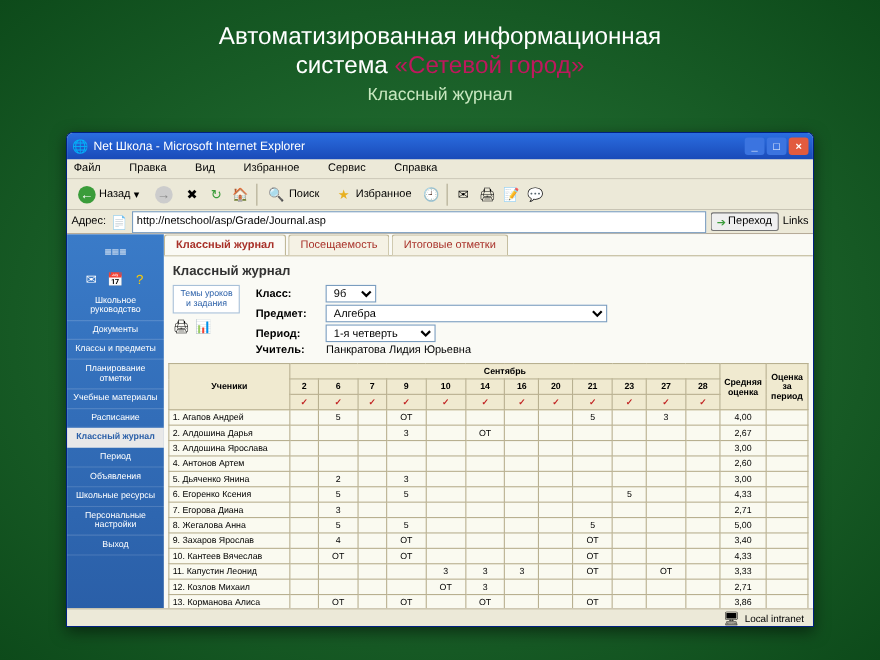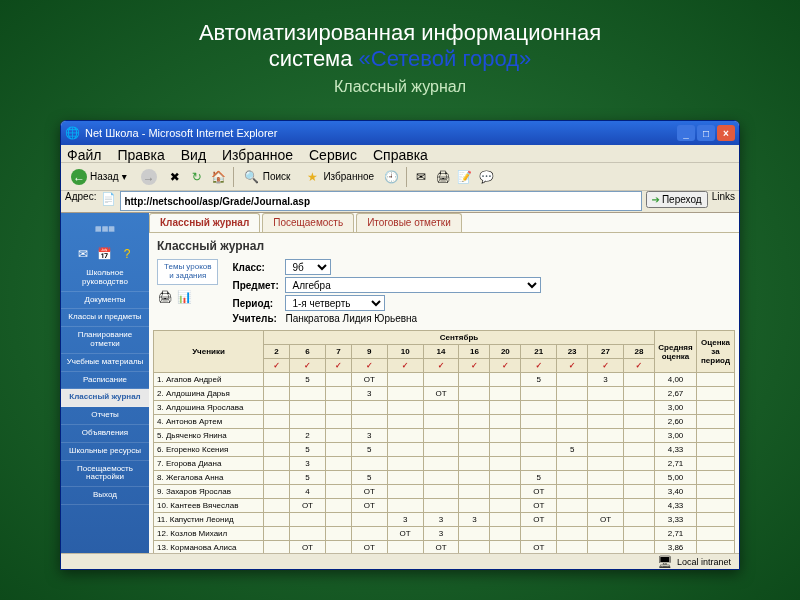--- a/index.html
+++ b/index.html
@@ -3,62 +3,62 @@
 <meta charset="utf-8">
 <style>
 * { box-sizing: border-box; margin: 0; padding: 0; }
 body {
   font-family: Tahoma, Arial, sans-serif;
   background: radial-gradient(ellipse at center, #2a7a3a 0%, #0d4a1a 100%);
   width: 800px; height: 600px; overflow: hidden;
   font-size: 10px;
 }
 .slide-title { color: #fff; font-size: 22px; text-align: center; padding-top: 20px; font-weight: normal; }
-.slide-title .accent { color: #1d4ed8; margin-top: 35px; }
+.slide-title .accent { color: #be185d; margin-top: 35px; }
 .slide-sub { color: #c8e8c0; font-size: 16px; text-align: center; margin-top: 6px; }
 .window {
   position: absolute; left: 60px; top: 120px; width: 680px; height: 450px;
   background: #ece9d8; border: 1px solid #002080; border-radius: 6px 6px 0 0;
   box-shadow: 0 4px 14px rgba(0,0,0,.5);
 }
 .titlebar {
   height: 24px; background: linear-gradient(#2a6de0, #1a4ab8);
   border-radius: 5px 5px 0 0; display: flex; align-items: center;
   color: #fff; font-size: 11px; padding: 0 4px;
 }
 .tb-title { flex: 1; padding-left: 4px; }
 .tb-btns { display: flex; gap: 2px; }
 .tb-btn { width: 18px; height: 16px; border-radius: 3px; font-size: 10px; display:flex;align-items:center;justify-content:center;font-weight:bold;}
 .tb-min { background:#3b74e0; color:#fff; }
 .tb-max { background:#3b74e0; color:#fff; }
 .tb-close { background:#e25b3e; color:#fff; }
-.menubar { height: 18px; background:#ece9d8; border-bottom:1px solid #c8c4b4; display:flex; font-size:14px; padding:2px 6px; gap:16px;}
+.menubar { height: 18px; background:#ece9d8; border-bottom:1px solid #c8c4b4; display:flex; font-size:10px; padding:2px 6px; gap:26px;}
 .toolbar { height: 28px; background:#ece9d8; border-bottom:1px solid #c8c4b4; display:flex;align-items:center;gap:6px;padding:0 6px; font-size:10px;}
 .tbtn { display:flex;align-items:center;gap:3px; padding:2px 4px;}
 .icon { width:16px;height:16px;display:inline-flex;align-items:center;justify-content:center;font-size:12px;}
-.addrbar { height:22px;background:#ece9d8;border-bottom:1px solid #a89c88;display:flex;gap:4px;padding:0 4px;font-size:10px;}
-.addr-input { flex:1;background:#fff;border:1px solid #7a9dbf;height:20px;padding:0 3px;font-size:10px;font-weight:bold;}
+.addrbar { height:22px;background:#ece9d8;border-bottom:1px solid #a89c88;display:flex;align-items:center;gap:4px;padding:0 4px;font-size:10px;}
+.addr-input { flex:1;background:#fff;border:1px solid #7a9dbf;height:20px;padding:0 3px;font-size:10px;}
 .go-btn { height:17px;padding:0 4px;font-size:10px;display:flex;align-items:center;gap:2px;}
 .content { position:absolute;top:92px;left:0;right:0;bottom:16px;display:flex;background:#fff;}
 .sidebar { width:88px;background:linear-gradient(#3a7bc8,#2a5fa8);color:#fff;font-size:8px;text-align:center;padding-top:2px;}
 .sb-logo { height:28px;display:flex;align-items:center;justify-content:center;gap:1px;}
 .sb-icons { display:flex;justify-content:center;gap:6px;padding:3px 0;}
 .sb-item { padding:4px 2px;border-bottom:1px solid rgba(255,255,255,.15);cursor:pointer;line-height:1.1;}
 .sb-item.active { background:#e8e8e8;color:#2a5fa8;font-weight:bold;}
 .main { flex:1;background:#fafaf5;overflow:hidden;position:relative;}
 .tabs { height:20px;display:flex;border-bottom:1px solid #c0b898;}
 .tab { padding:3px 10px;font-size:10px;color:#a83028;border:1px solid #c0b898;border-bottom:none;margin-right:2px;background:#f5f2e5;border-radius:3px 3px 0 0;}
 .tab.active { font-weight:bold;background:#fafaf5;}
 .page-title { font-size:12px;font-weight:bold;color:#333;padding:6px 0 4px 8px;}
 .controls { display:flex;gap:14px;padding:2px 8px;}
 .ctl-left { display:flex;flex-direction:column;gap:4px;align-items:flex-start;}
 .themes-btn { background:#fff;border:1px solid #a8c0d8;padding:3px 6px;font-size:8px;color:#2a5fa8;text-align:center;line-height:1.1;cursor:pointer;}
 .print-row { display:flex;gap:4px;}
 .ctl-right { display:flex;flex-direction:column;gap:2px;}
-.ctl-row { display:flex;align-items:center;gap:1px;}
+.ctl-row { display:flex;align-items:center;gap:12px;}
 .ctl-label { width:52px;font-size:10px;font-weight:bold;text-align:left;}
 .ctl-select { background:#fff;border:1px solid #7a9dbf;height:16px;font-size:10px;padding:0 2px;}
 .ctl-text { font-size:10px;}
 .grade-wrap { padding:4px 4px 0 4px;}
 table.grades { border-collapse:collapse;width:100%;font-size:8px;background:#fafaf0;}
 table.grades th, table.grades td { border:1px solid #b8b090;padding:1px 2px;text-align:center;height:14px;}
 table.grades th { background:#f0ead0;font-weight:bold;}
 .name-cell { text-align:left !important;white-space:nowrap;padding-left:3px !important;}
 .month-th { background:#f0ead0;margin-top:25px;}
 .check-row td,.check-row th { color:#c02020;font-size:8px;height:11px;padding:0;}
@@ -144,24 +144,24 @@
         <span class="icon" style="color:#ffcc00;">?</span>
       </div>
       <div id="sb-items">
           <div class="sb-item">Школьное руководство</div>
           <div class="sb-item">Документы</div>
           <div class="sb-item">Классы и предметы</div>
           <div class="sb-item">Планирование отметки</div>
           <div class="sb-item">Учебные материалы</div>
           <div class="sb-item">Расписание</div>
           <div class="sb-item active">Классный журнал</div>
-          <div class="sb-item">Отчеты</div>
+          <div class="sb-item">Период</div>
           <div class="sb-item">Объявления</div>
           <div class="sb-item">Школьные ресурсы</div>
-          <div class="sb-item">Посещаемость настройки</div>
+          <div class="sb-item">Персональные настройки</div>
           <div class="sb-item">Выход</div>
         </div>
     </div>
     <div class="main">
       <div class="tabs">
         <div class="tab active">Классный журнал</div>
         <div class="tab">Посещаемость</div>
         <div class="tab">Итоговые отметки</div>
       </div>
       <div class="page-title">Классный журнал</div>

